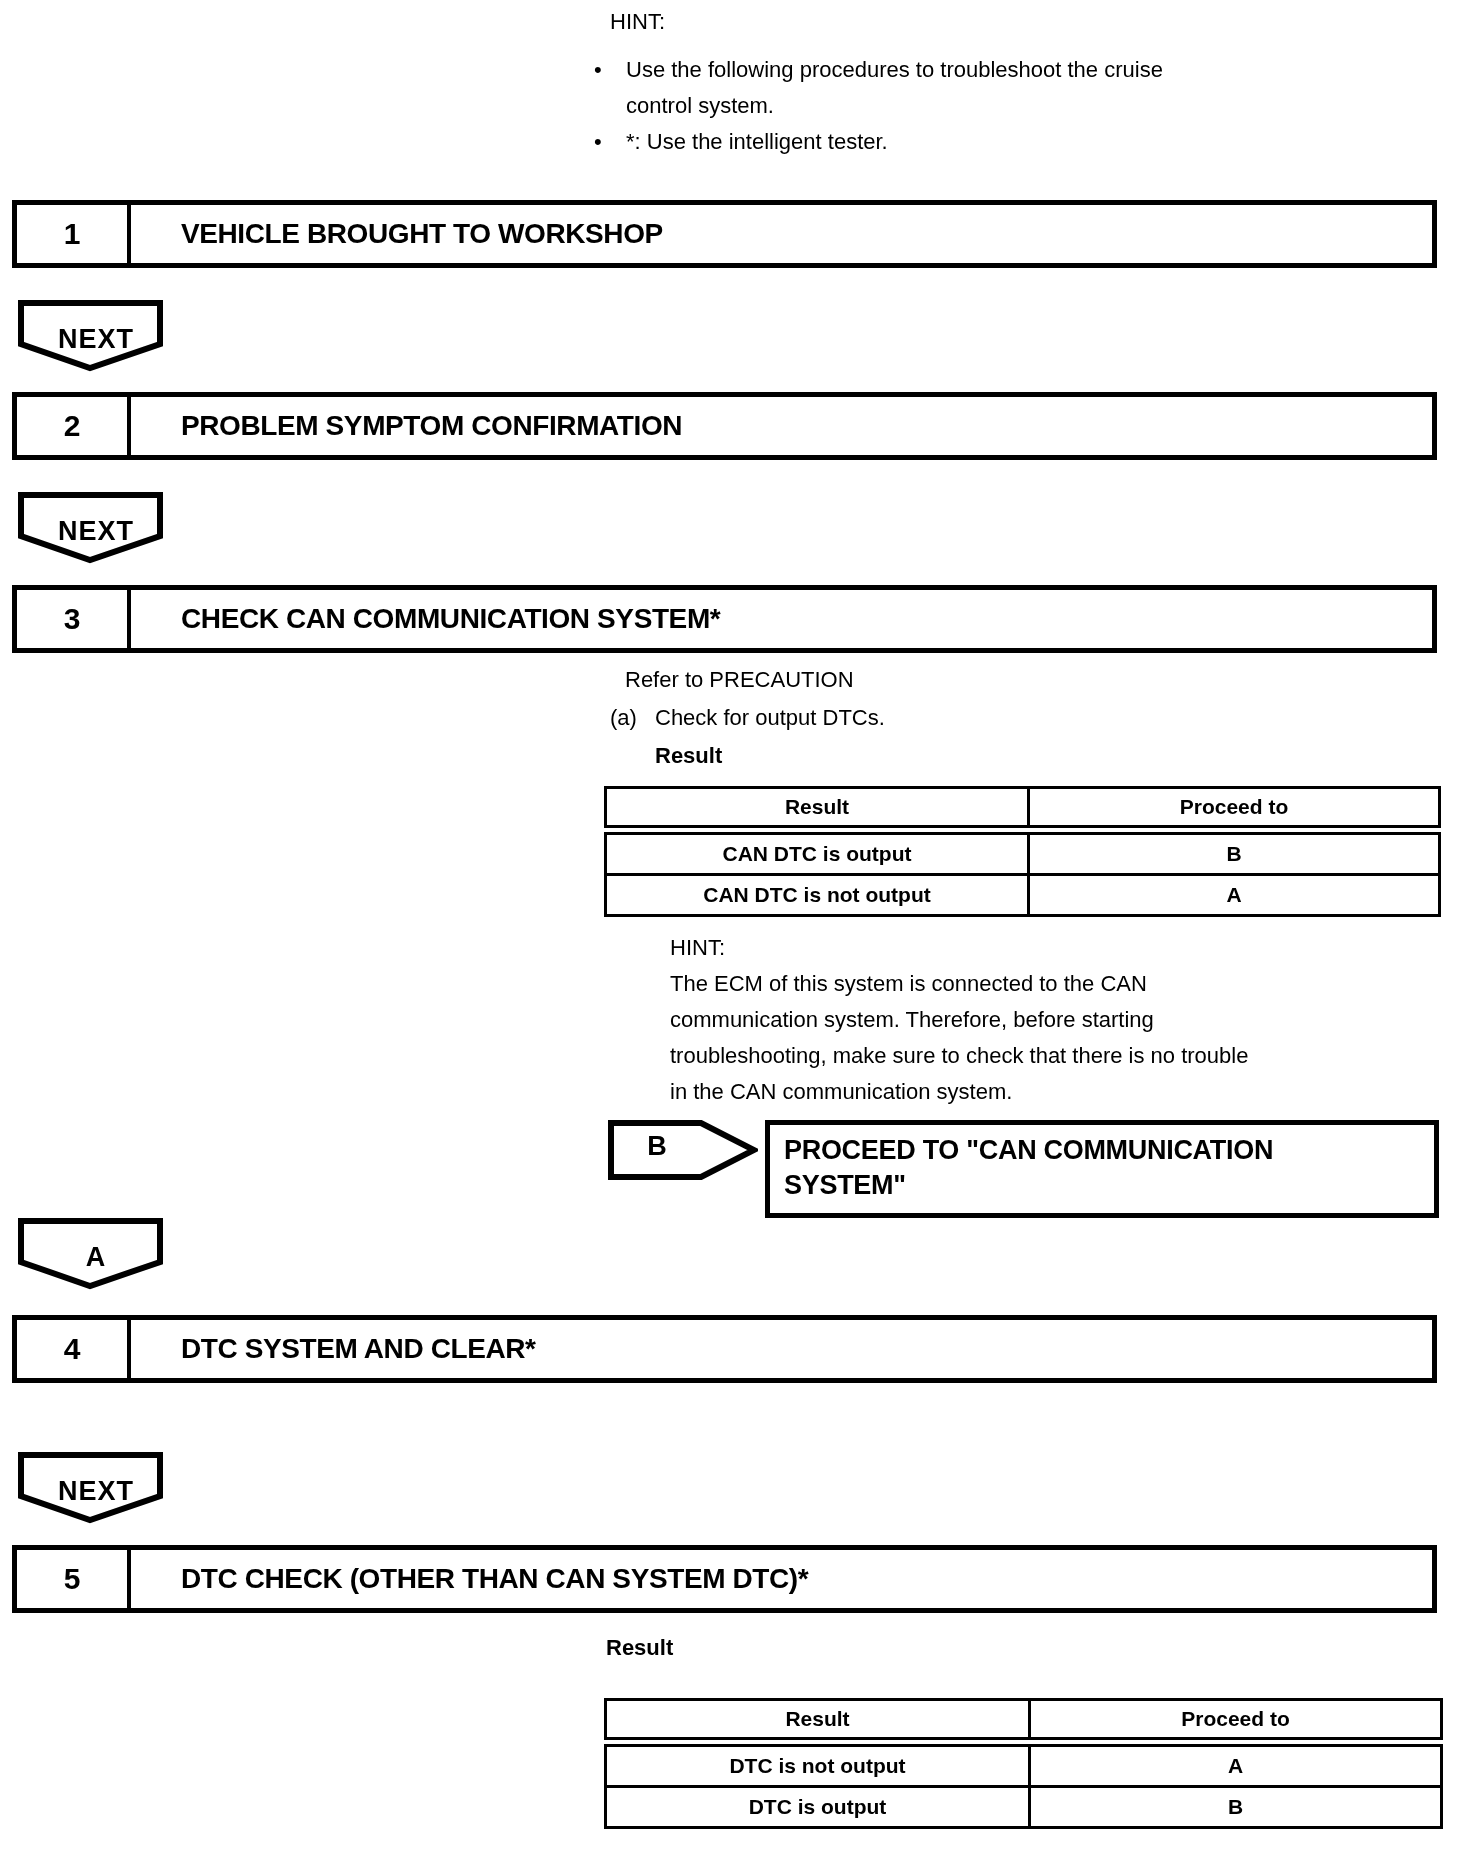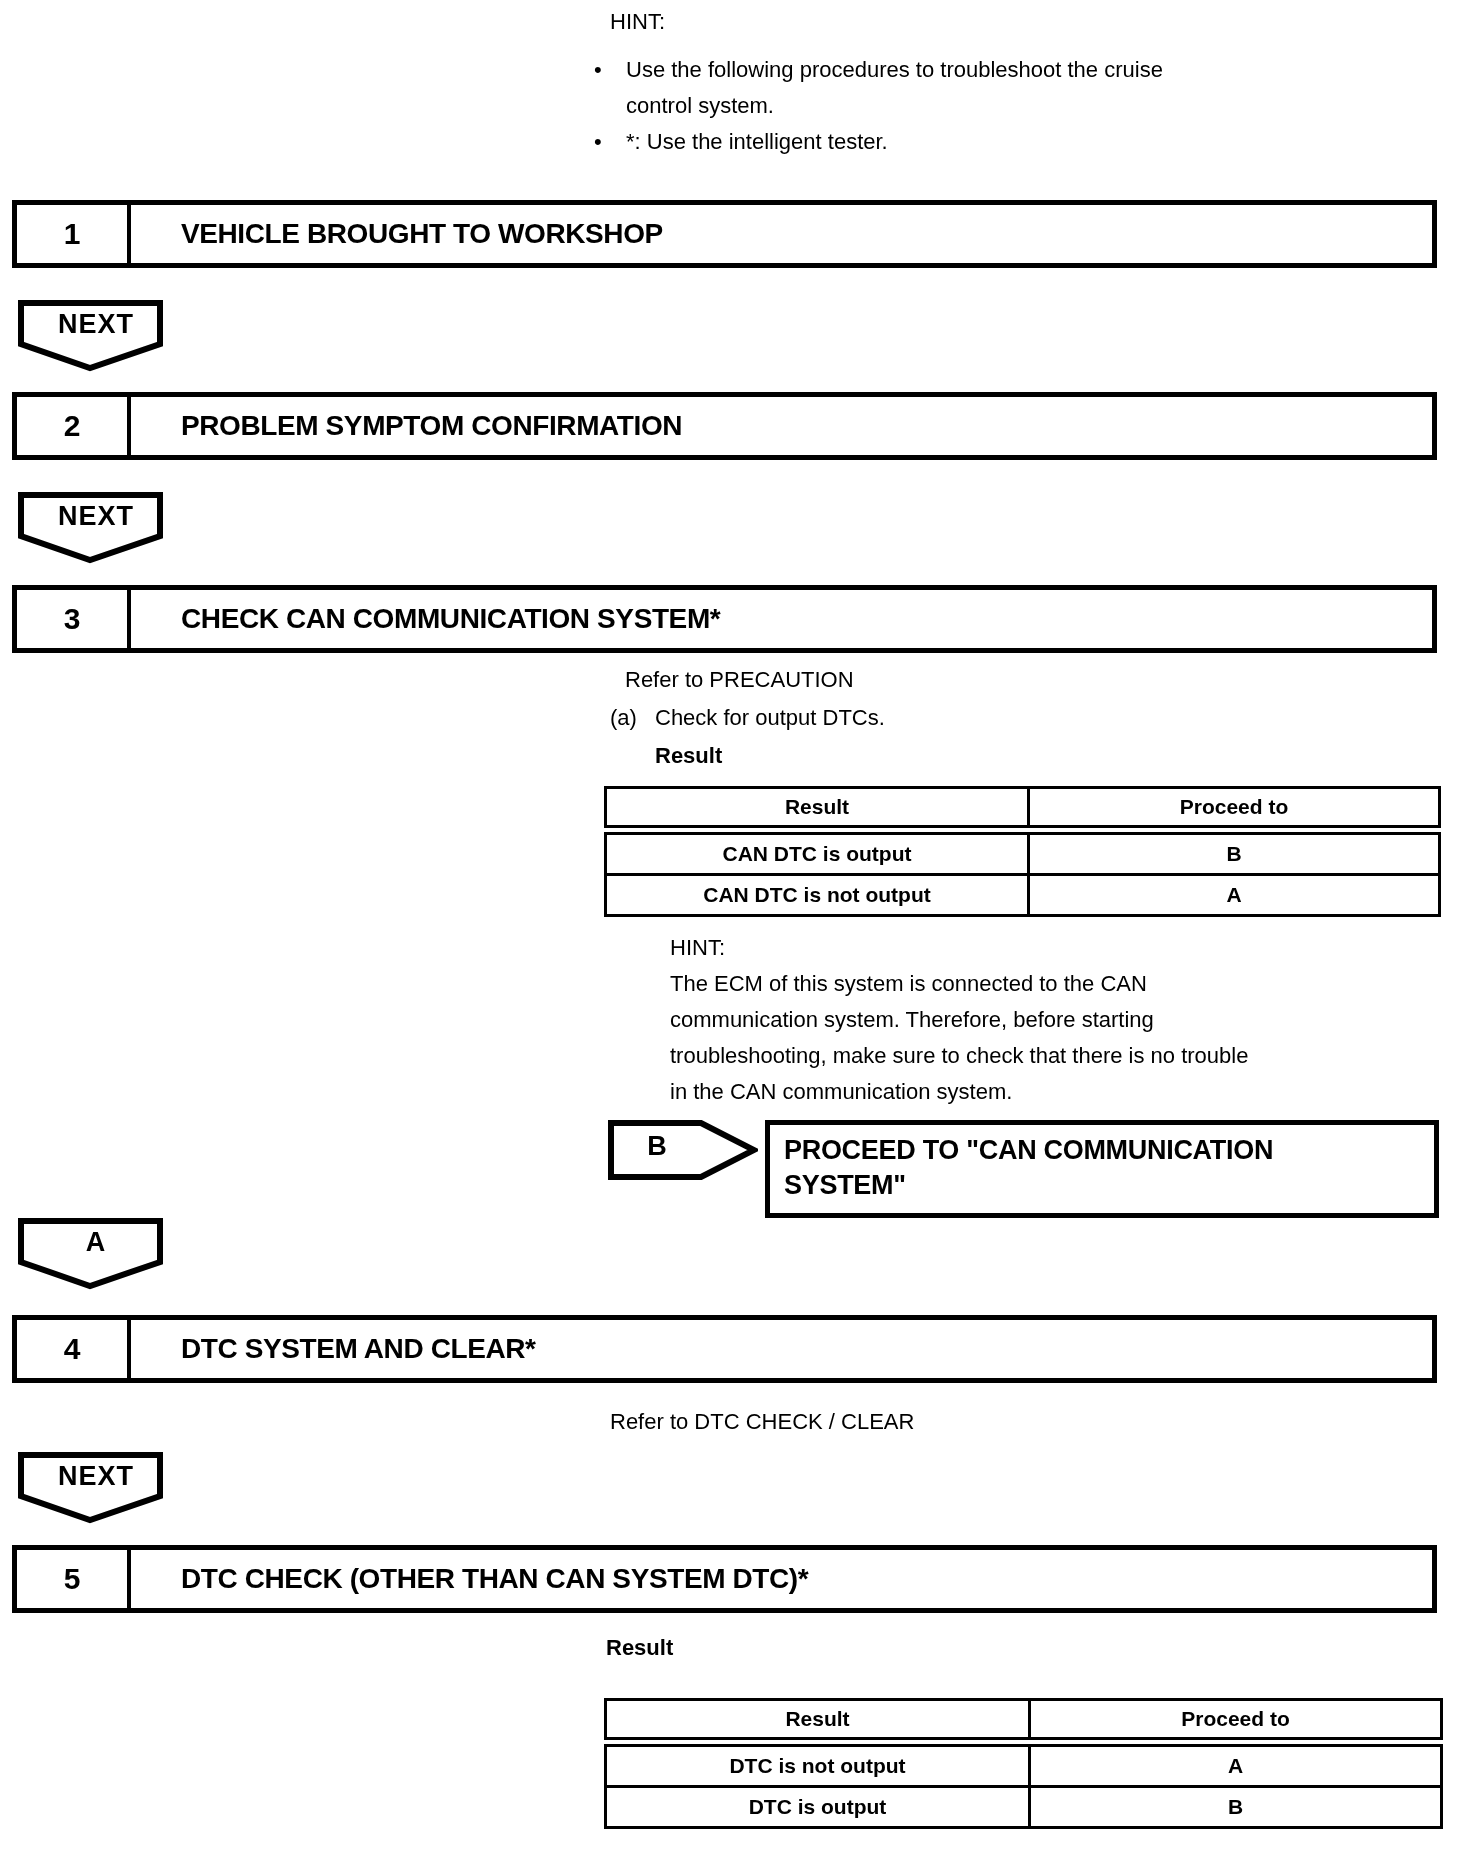--- a/index.html
+++ b/index.html
@@ -10,21 +10,21 @@
   
   .step{position:absolute;left:12px;width:1425px;height:68px;border:5px solid #000;
         box-sizing:border-box;display:flex;background:#fff;}
   .step-num{width:110px;border-right:4px solid #000;display:flex;align-items:center;
             justify-content:center;font-weight:bold;font-size:30px;}
   .step-title{flex:1;display:flex;align-items:center;padding-left:18px;
               font-weight:bold;font-size:28px;letter-spacing:-0.4px;white-space:nowrap;margin-left:32px;}
   
   .conn{position:absolute;width:146px;height:72px;}
   .conn svg{display:block;}
-  .conn .lbl{position:absolute;left:0;top:9px;width:156px;text-align:center;
+  .conn .lbl{position:absolute;left:0;top:24px;width:156px;text-align:center;
              font-weight:bold;font-size:27px;letter-spacing:1px;}
   .bconn{position:absolute;width:150px;height:60px;}
   .bconn .lbl{position:absolute;left:6px;top:11px;width:86px;text-align:center;
               font-weight:bold;font-size:27px;}
   
   table.rtab{border-collapse:collapse;position:absolute;background:#fff;table-layout:fixed;}
   .rtab th,.rtab td{border:3px solid #000;font-size:21px;font-weight:bold;
                     text-align:center;padding:0;font-family:inherit;}
   .rtab th{height:36px;border-bottom:10px double #000;}
   .rtab td{height:38px;}
@@ -131,21 +131,20 @@
       <polygon points="3,3 142,3 142,44 72,68 3,44" fill="#fff" stroke="#000" stroke-width="6"></polygon>
     </svg>
     <span class="lbl">A</span>
   </div>
 
   <div class="step" style="top:1315px;">
     <div class="step-num">4</div>
     <div class="step-title">DTC SYSTEM AND CLEAR*</div>
   </div>
 
-  <div class="txt" style="left:610px;top:1404px;">Refer to DTC CHECK / CLEAR</div>
 
   <div class="conn" style="left:18px;top:1452px;">
     <svg width="146" height="72" viewBox="0 0 146 72">
       <polygon points="3,3 142,3 142,44 72,68 3,44" fill="#fff" stroke="#000" stroke-width="6"></polygon>
     </svg>
     <span class="lbl">NEXT</span>
   </div>
 
   <div class="step" style="top:1545px;">
     <div class="step-num">5</div>

